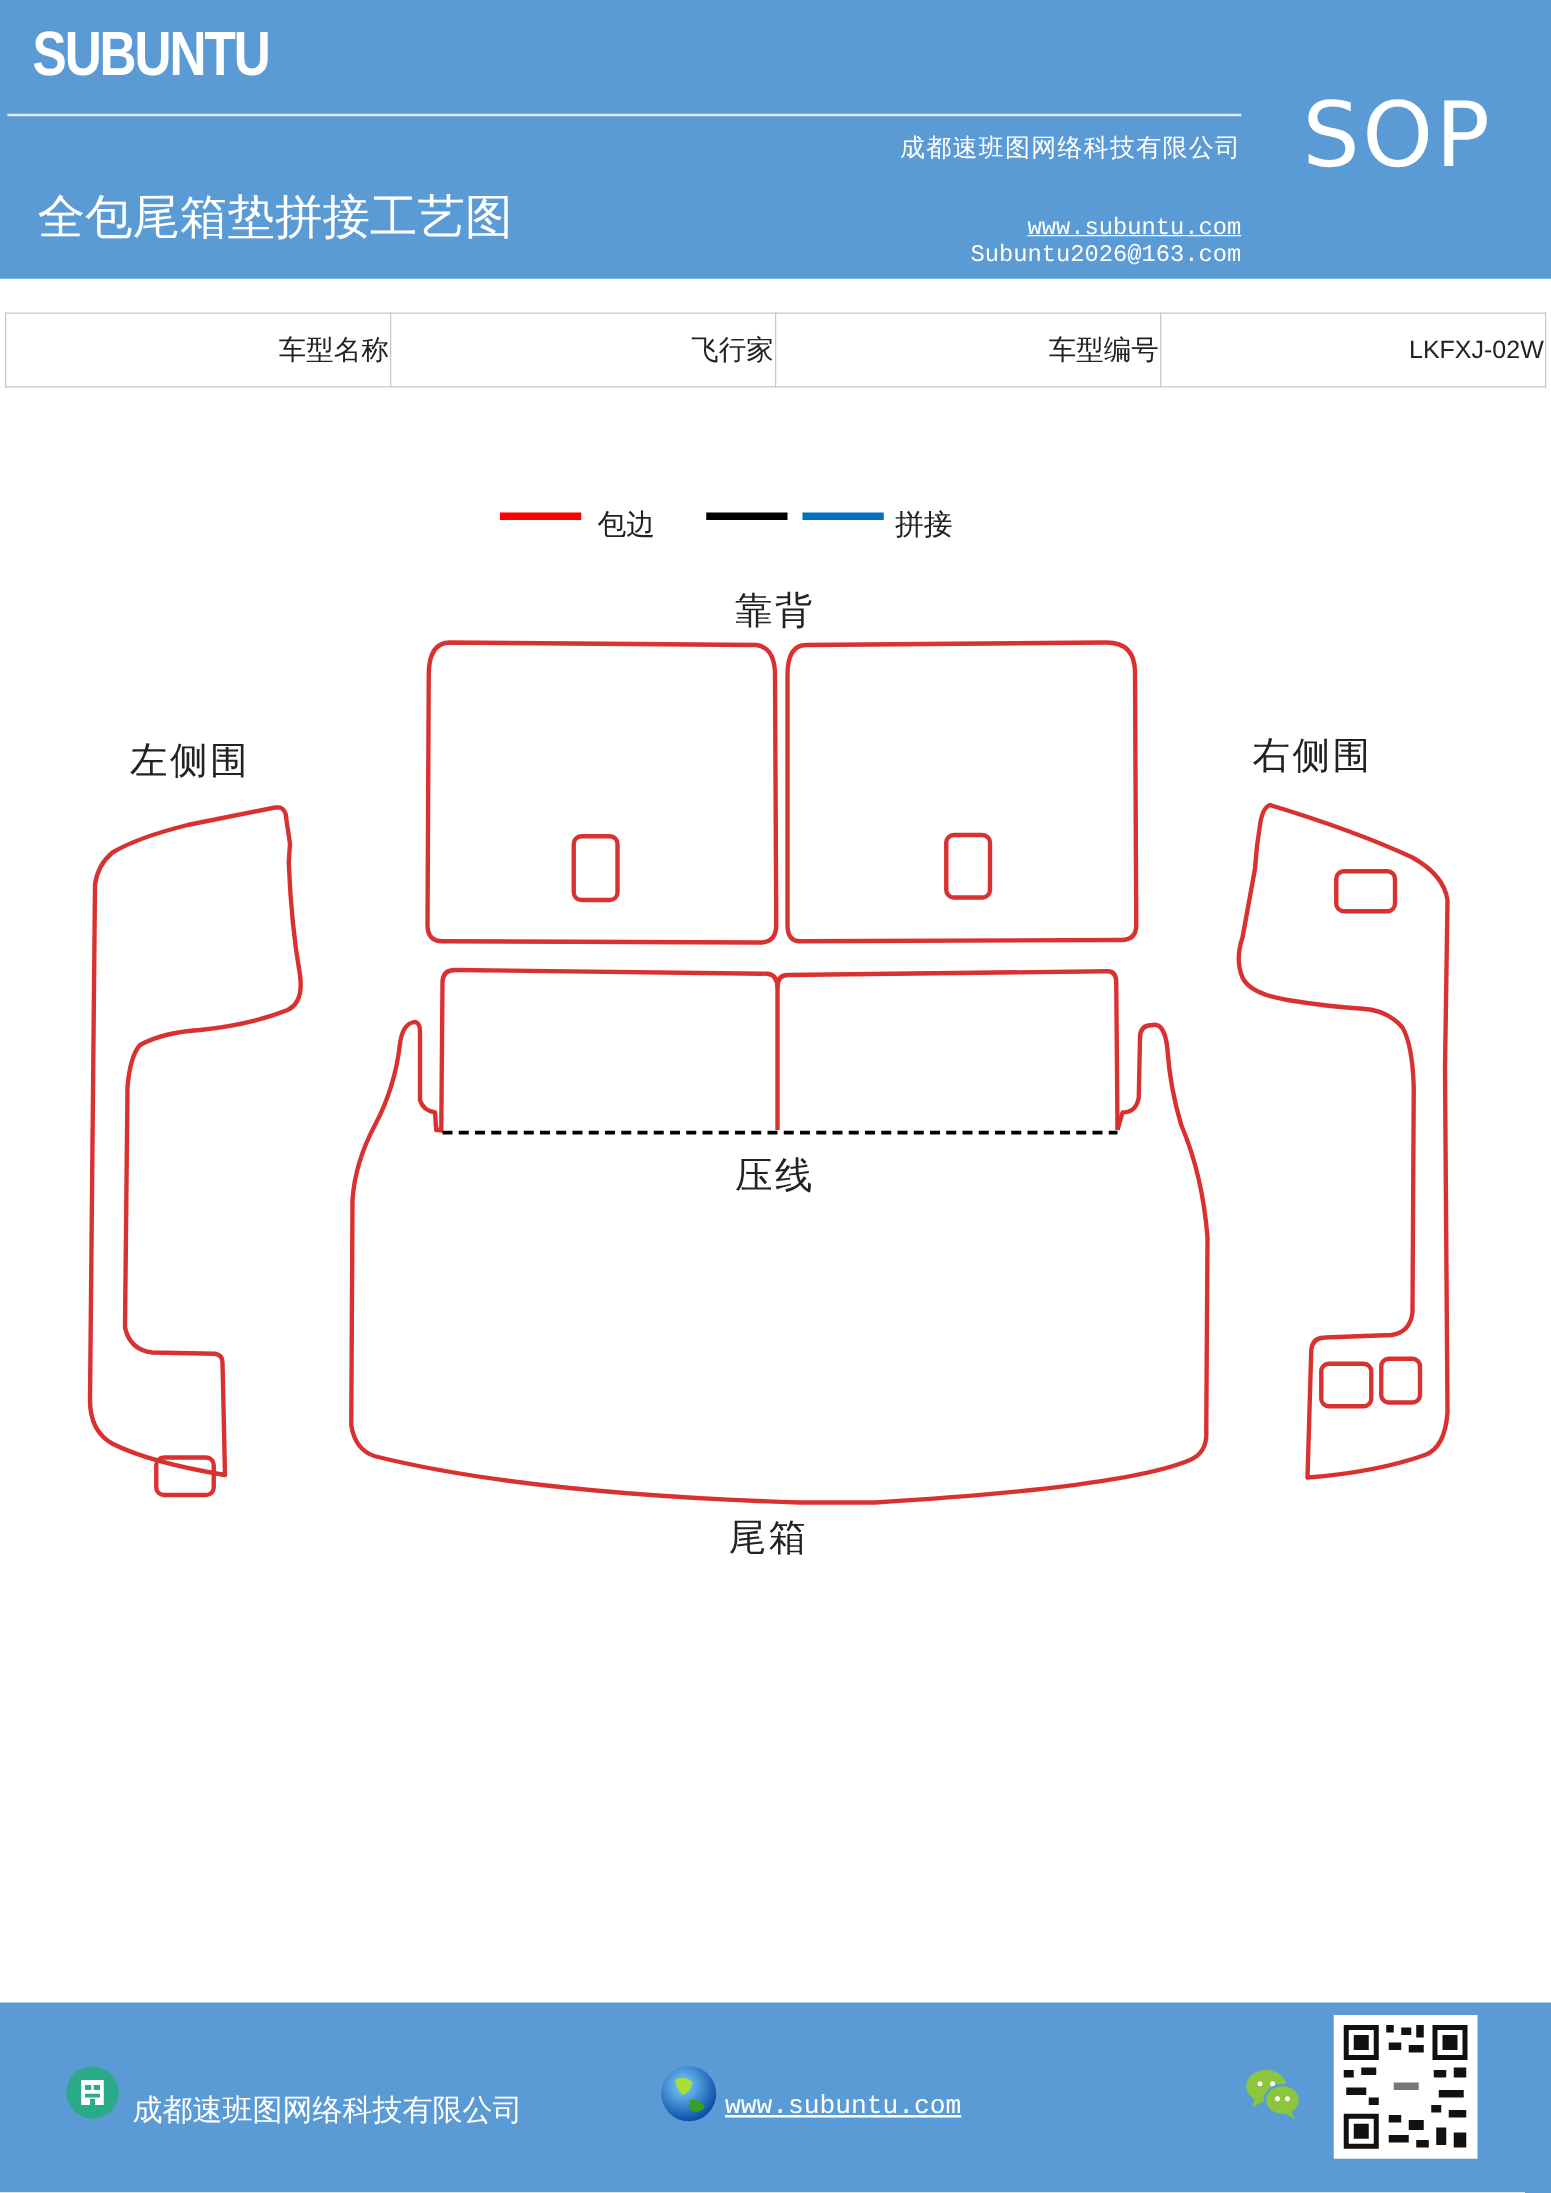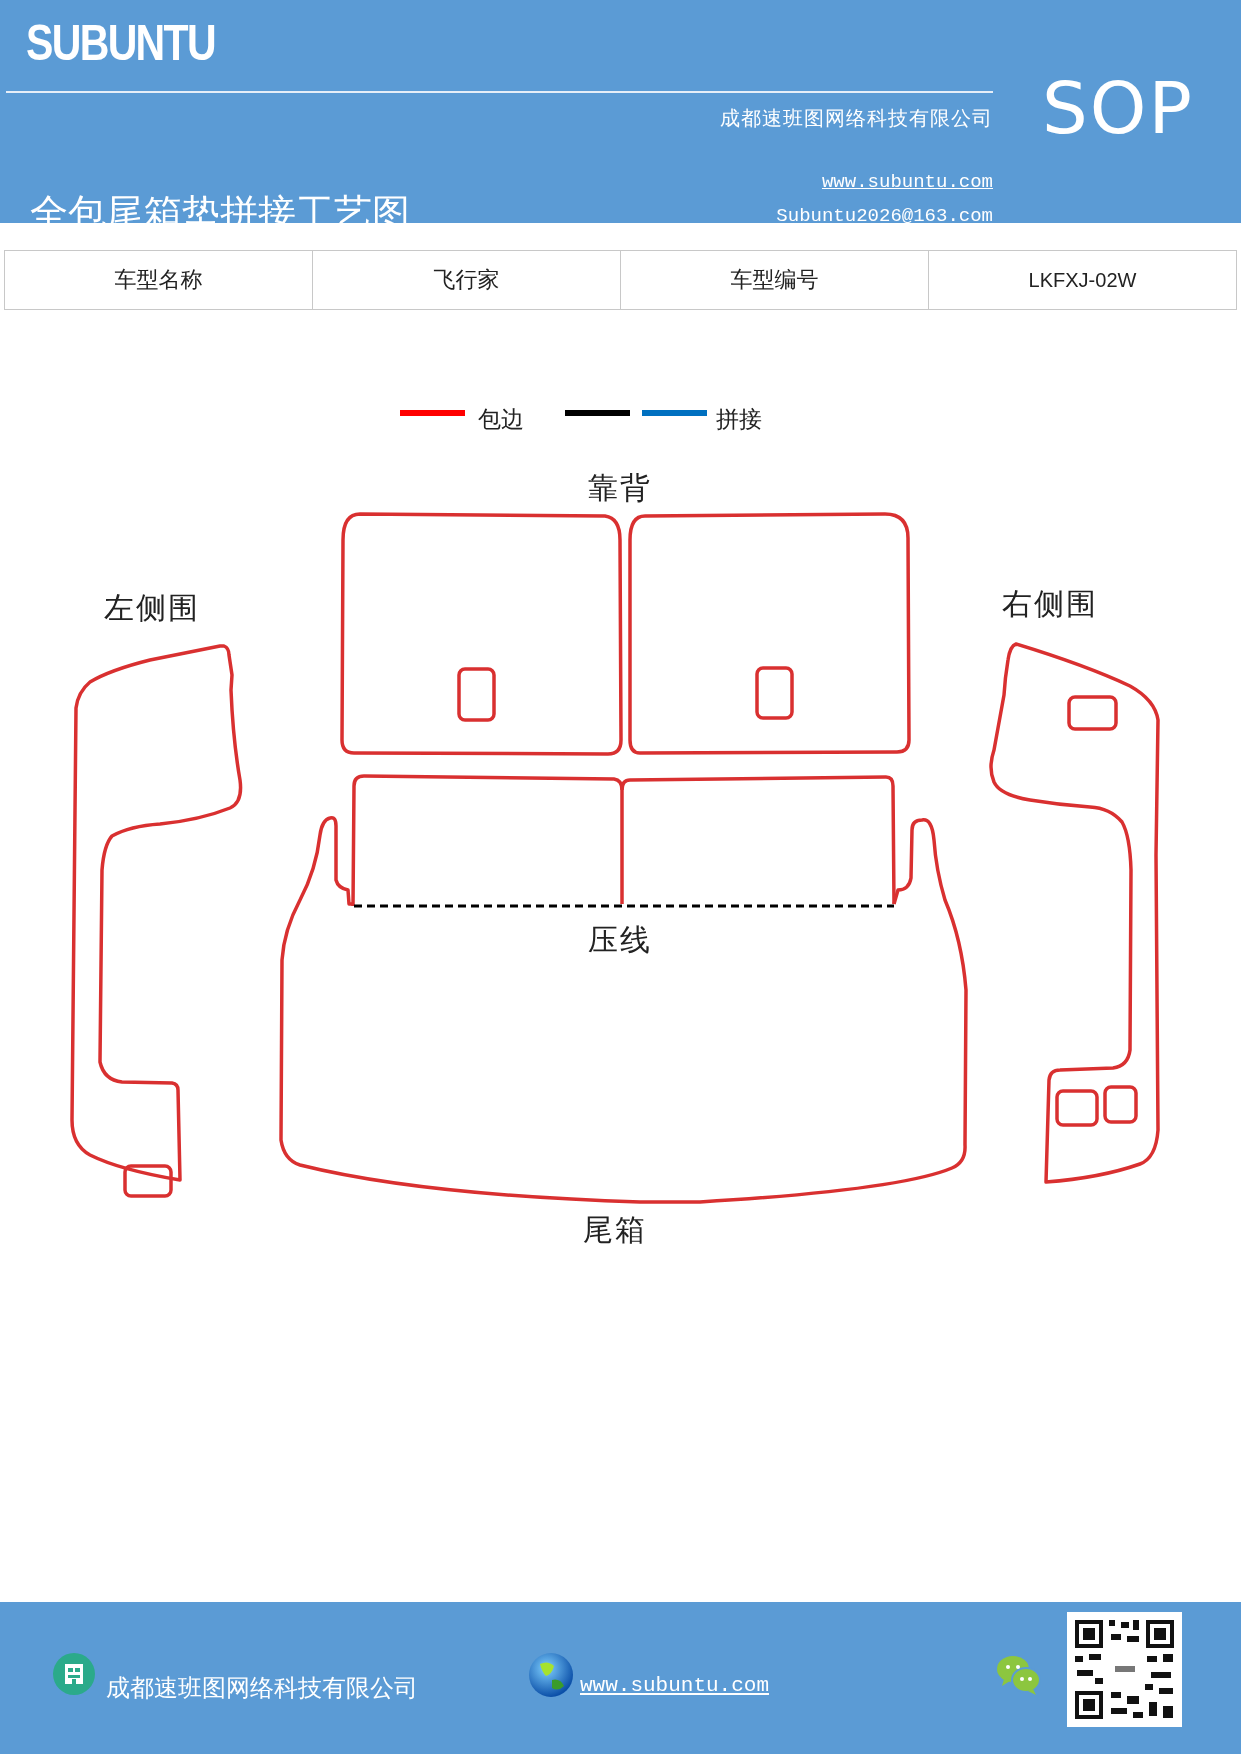--- a/index.html
+++ b/index.html
@@ -4,25 +4,25 @@
 <style>
   html, body { margin:0; padding:0; }
   body { width:1241px; height:1754px; position:relative; background:#ffffff; overflow:hidden;
          font-family: "DejaVu Sans", "Liberation Sans", sans-serif; }
   .header { position:absolute; left:0; top:0; width:1241px; height:223px; background:#5b9bd5; }
   .brand { position:absolute; left:26px; top:14px; color:#fff; font-family:"Liberation Sans", sans-serif;
            font-weight:bold; font-size:50px; letter-spacing:-2px; transform:scaleX(0.82); transform-origin:left top; }
   .rule { position:absolute; left:6px; top:91px; width:987px; height:2px; background:#e6eef8; }
   .company-top { position:absolute; right:248px; top:105px; color:#fff; font-size:20px; font-family:"DejaVu Serif", serif; letter-spacing:1px; }
   .sop { position:absolute; left:1042px; top:66px; color:#fff; font-size:72px; font-family:"DejaVu Sans", sans-serif; letter-spacing:2px; }
-  .title { position:absolute; left:30px; top:148px; color:#fff; font-size:38px; font-family:"DejaVu Serif", serif;margin-top:40px; }
+  .title { position:absolute; left:30px; top:148px; color:#fff; font-size:38px; font-family:"DejaVu Serif", serif; }
   .url-top { position:absolute; right:248px; top:171px; color:#fff; font-size:19px; font-family:"Liberation Mono", monospace; text-decoration:underline; }
-  .email-top { position:absolute; right:248px; top:205px; color:#fff; font-size:19px; font-family:"Liberation Mono", monospace;margin-left:27px; }
+  .email-top { position:absolute; right:248px; top:193px; color:#fff; font-size:19px; font-family:"Liberation Mono", monospace;margin-left:27px; }
   .info-table { position:absolute; left:4px; top:250px; width:1233px; border-collapse:collapse; }
-  .info-table td { border:1px solid #c8c8c8; height:56px; text-align:center; width:25%; font-size:22px; color:#222; }
+  .info-table td { border:1px solid #c8c8c8; height:56px; text-align:right; width:25%; font-size:22px; color:#222; }
   .info-table td.val { font-family:"Liberation Sans", sans-serif; font-size:20px; }
   .legend { position:absolute; top:400px; left:0; width:1241px; height:40px; }
   .legend .line { position:absolute; height:6px; top:10px; }
   .legend .lbl { position:absolute; top:4px; font-size:23px; color:#222; }
   .diagram { position:absolute; left:0; top:450px; width:1241px; height:820px; }
   .diag-label { position:absolute; font-size:30px; color:#222; letter-spacing:2px; }
   .footer { position:absolute; left:0; top:1602px; width:1241px; height:152px; background:#5b9bd5; }
   .f-company { position:absolute; left:106px; top:70px; color:#fff; font-size:24px; font-family:"DejaVu Serif", serif; }
   .f-url { position:absolute; left:580px; top:72px; color:#fff; font-size:21px; font-family:"Liberation Mono", monospace; text-decoration:underline; }
   .qr { position:absolute; left:1067px; top:10px; width:115px; height:115px; background:#fff; }

